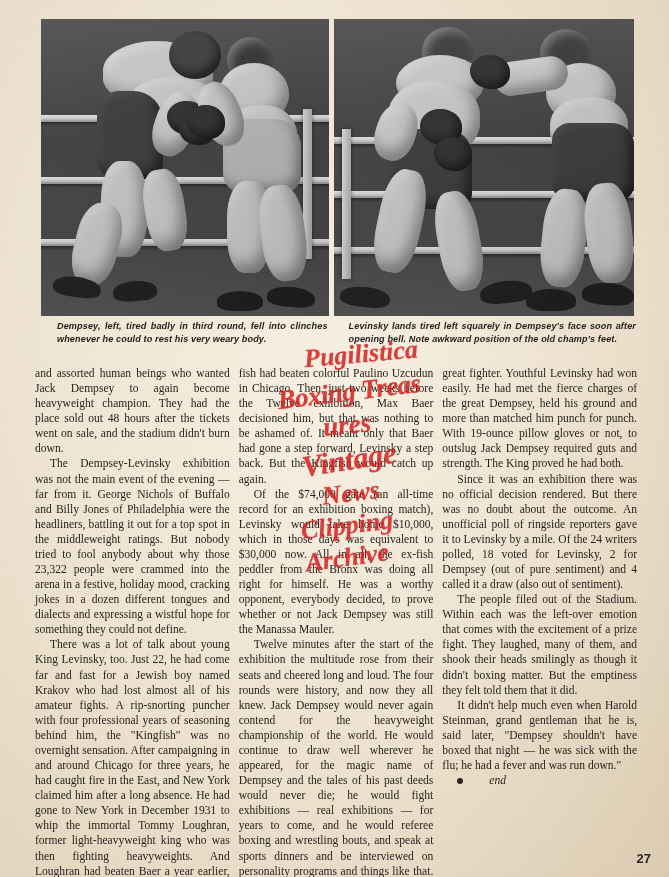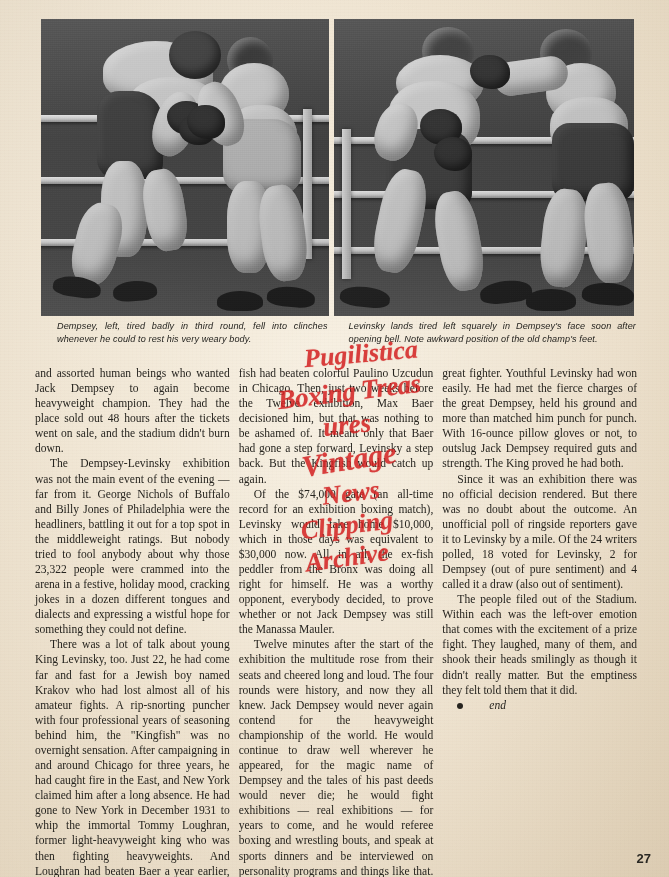--- a/index.html
+++ b/index.html
@@ -111,21 +111,21 @@
   .captions {
     position: absolute;
     left: 41px; top: 320px;
     width: 595px; height: 32px;
     display: flex;
     z-index: 4;
   }
   .caption {
     font-family: "Liberation Sans", "DejaVu Sans", sans-serif;
     font-style: italic;
-    font-weight: 400;
+    font-weight: 700;
     font-size: 9.1px;
     line-height: 12.6px;
     color: #24231f;
     letter-spacing: .12px;
     text-align: justify;
     text-align-last: left;
   }
   .caption.c-left  { width: 273px; margin-left: 16px; }
   .caption.c-right { width: 290px; margin-left: 21px; }
 
@@ -303,23 +303,24 @@
     </div>
 
     <div class="col">
       <p class="noindent">fish had beaten colorful Paulino Uzcudun in Chicago. Then, just two weeks before the Twelve exhibition, Max Baer decisioned him, but that was nothing to be ashamed of. It meant only that Baer had gone a step forward, Levinsky a step back. But the Kingfish would catch up again.</p>
       <p>Of the $74,000 gate (an all-time record for an exhibition boxing match), Levinsky would take home $10,000, which in those days was equivalent to $30,000 now. All in all, the ex-fish peddler from the Bronx was doing all right for himself. He was a worthy opponent, everybody decided, to prove whether or not Jack Dempsey was still the Manassa Mauler.</p>
       <p>Twelve minutes after the start of the exhibition the multitude rose from their seats and cheered long and loud. The four rounds were history, and now they all knew. Jack Dempsey would never again contend for the heavyweight championship of the world. He would continue to draw well wherever he appeared, for the magic name of Dempsey and the tales of his past deeds would never die; he would fight exhibitions — real exhibitions — for years to come, and he would referee boxing and wrestling bouts, and speak at sports dinners and be interviewed on personality programs and things like that. But, as a fighter, he was through.</p>
 
     </div>
 
     <div class="col">
-      <p class="noindent">great fighter. Youthful Levinsky had won easily. He had met the fierce charges of the great Dempsey, held his ground and more than matched him punch for punch. With 16-ounce pillow gloves or not, to outslug Jack Dempsey required guts and strength. The King proved he had both.</p>
+      <p class="noindent">great fighter. Youthful Levinsky had won easily. He had met the fierce charges of the great Dempsey, held his ground and more than matched him punch for punch. With 19-ounce pillow gloves or not, to outslug Jack Dempsey required guts and strength. The King proved he had both.</p>
       <p>Since it was an exhibition there was no official decision rendered. But there was no doubt about the outcome. An unofficial poll of ringside reporters gave it to Levinsky by a mile. Of the 24 writers polled, 18 voted for Levinsky, 2 for Dempsey (out of pure sentiment) and 4 called it a draw (also out of sentiment).</p>
-      <p>The people filed out of the Stadium. Within each was the left-over emotion that comes with the excitement of a prize fight. They laughed, many of them, and shook their heads smilingly as though it didn't really matter. But the emptiness they felt told them that it did.</p>
+      <p>The people filed out of the Stadium. Within each was the left-over emotion that comes with the excitement of a prize fight. They laughed, many of them, and shook their heads smilingly as though it didn't boxing matter. But the emptiness they felt told them that it did.</p>
+      <p>It didn't help much even when Harold Steinman, grand gentleman that he is, said later, "Dempsey shouldn't have boxed that night — he was sick with the flu; he had a fever and was run down."</p>
       <p class="endline"><span class="enddot"></span><span>end</span></p>
     </div>
   </div>
 
   <div class="folio">27</div>
 
   <div class="watermark">
     <span class="wm-line wm1">Pugilistica</span>
     <span class="wm-line wm2">Boxing Treas</span>
     <span class="wm-line wm3">ures</span>

